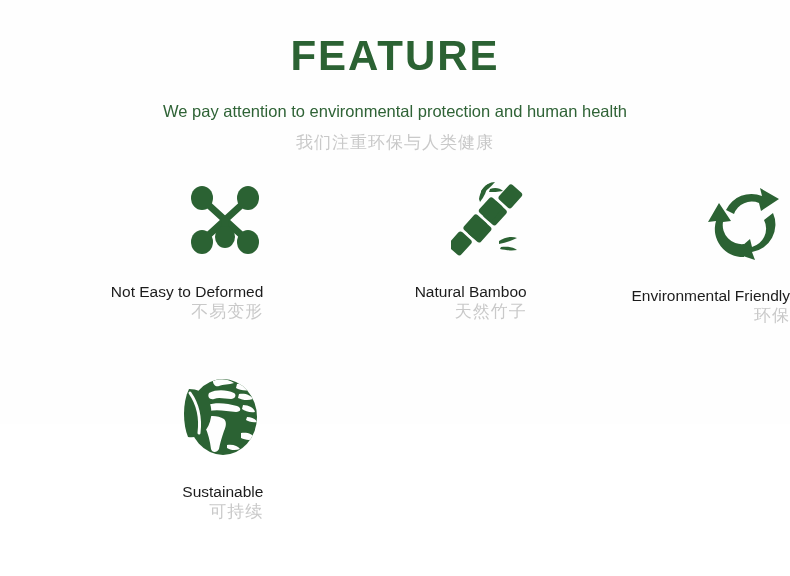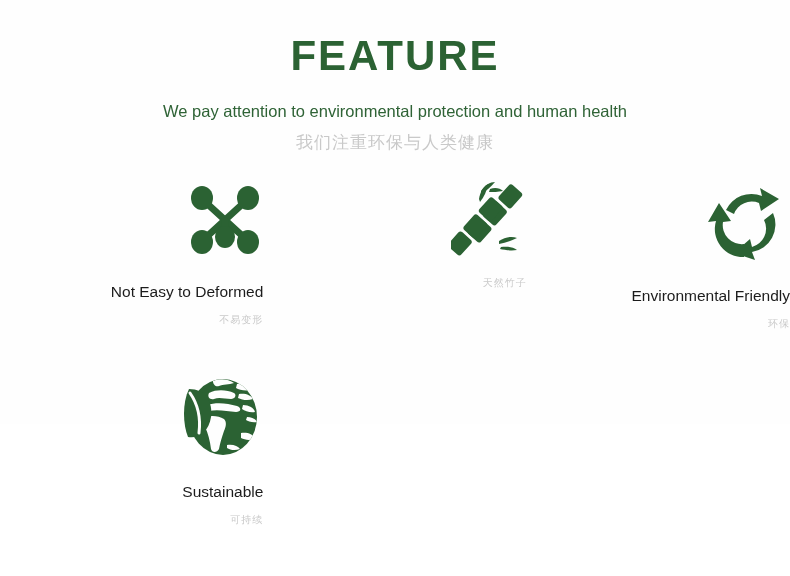--- a/index.html
+++ b/index.html
@@ -73,23 +73,22 @@
     display: block;
   }
   .label-en {
     font-size: 15.5px;
     color: #1c1c1c;
     margin-top: 18px;
     line-height: 1.2;
     text-align: center;
   }
   .label-cn {
-    font-size: 10px;
+    font-size: 17px;
     color: #c9c9c9;
-    margin-top: 12px;
     line-height: 1.2;
     letter-spacing: 1px;
     text-align: center;
   }
   .row2 .icon-box { height: 96px; }
 </style>
 </head>
 <body>
 
 <div class="page">
@@ -142,20 +141,21 @@
 
             <path d="M30 12 C34 6 39 3 44 3 C40 8 35 12 30 15 Z"></path>
             <path d="M28 20 C29 13 32 8 37 5 C36 12 33 18 29 23 Z"></path>
             <path d="M39 10 C44 8 49 9 52 12 C47 13 42 13 38 13 Z"></path>
 
             <path d="M48 62 C54 58 61 57 66 59 C60 62 54 64 48 65 Z"></path>
             <path d="M50 68 C56 67 62 68 66 71 C60 72 54 71 49 70 Z"></path>
           </g>
         </svg>
       </div>
+      <div class="label-en">Natural Bamboo</div>
       <div class="label-cn">天然竹子</div>
     </div>
 
 
     <div class="cell row2">
       <div class="icon-box">
         <svg width="84" height="84" viewBox="0 0 84 84">
           <g fill="#2b6233">
 
             <path d="M20 31

